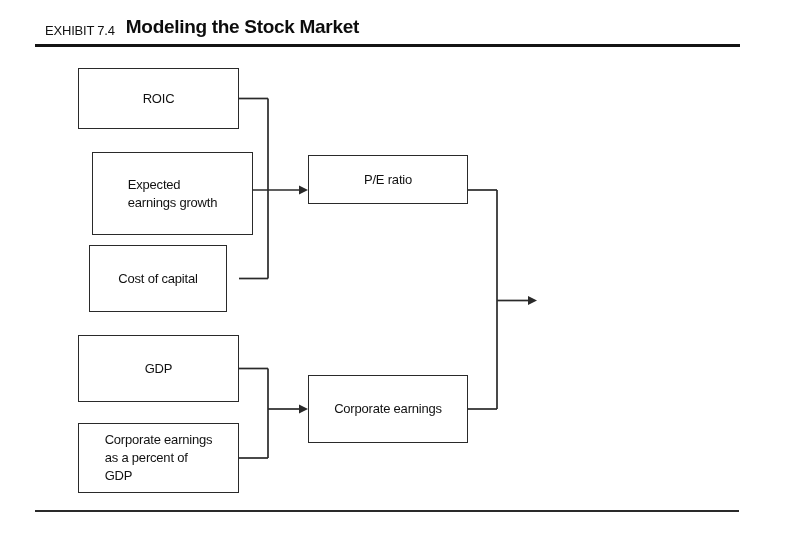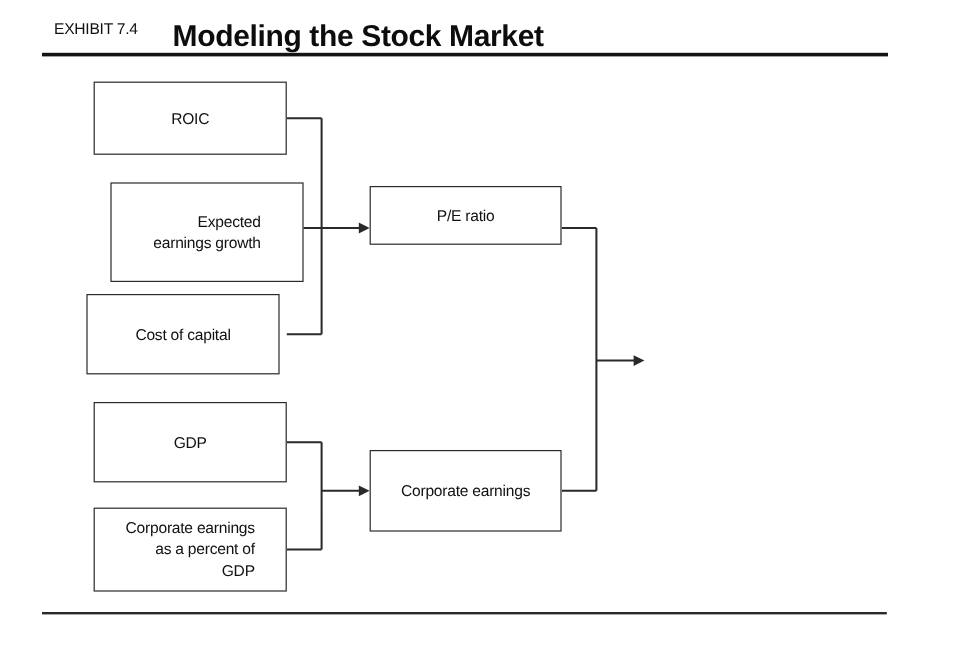--- a/index.html
+++ b/index.html
@@ -10,31 +10,31 @@
     background: #ffffff;
     font-family: "Liberation Sans", sans-serif;
     color: #111111;
     overflow: hidden;
   }
   .header {
     position: absolute;
     left: 45px;
     top: 16px;
     display: flex;
-    align-items: flex-start;
-    gap: 29px;
+    align-items: flex-end;
+    gap: 11px;
     white-space: nowrap;
   }
   .exhibit-label {
     font-size: 13px;
     letter-spacing: -0.2px;
     color: #111111;
   }
   .exhibit-title {
-    font-size: 25px;
+    font-size: 19px;
     font-weight: bold;
     letter-spacing: -0.3px;
     color: #0d0d0d;
   }
   .rule-top {
     position: absolute;
     left: 35px;
     top: 44px;
     width: 705px;
     height: 3px;
@@ -55,21 +55,21 @@
     background: #ffffff;
     display: flex;
     align-items: center;
     justify-content: center;
   }
   .node-label {
     font-size: 13px;
     line-height: 18px;
     letter-spacing: -0.2px;
     color: #111111;
-    text-align: right;
+    text-align: left;
     white-space: pre-line;
   }
   .edges-svg {
     position: absolute;
     left: 0;
     top: 0;
     width: 800px;
     height: 558px;
     pointer-events: none;
   }
@@ -113,21 +113,21 @@
 
   <div class="node" style="left:78px; top:68px; width:161px; height:61px">
     <div class="node-label">ROIC</div>
   </div>
 
   <div class="node" style="left:92px; top:152px; width:161px; height:83px">
     <div class="node-label">Expected
 earnings growth</div>
   </div>
 
-  <div class="node" style="left:72px; top:245px; width:161px; height:67px">
+  <div class="node" style="left:89px; top:245px; width:138px; height:67px">
     <div class="node-label">Cost of capital</div>
   </div>
 
   <div class="node" style="left:78px; top:335px; width:161px; height:67px">
     <div class="node-label">GDP</div>
   </div>
 
   <div class="node" style="left:78px; top:423px; width:161px; height:70px">
     <div class="node-label">Corporate earnings
 as a percent of

